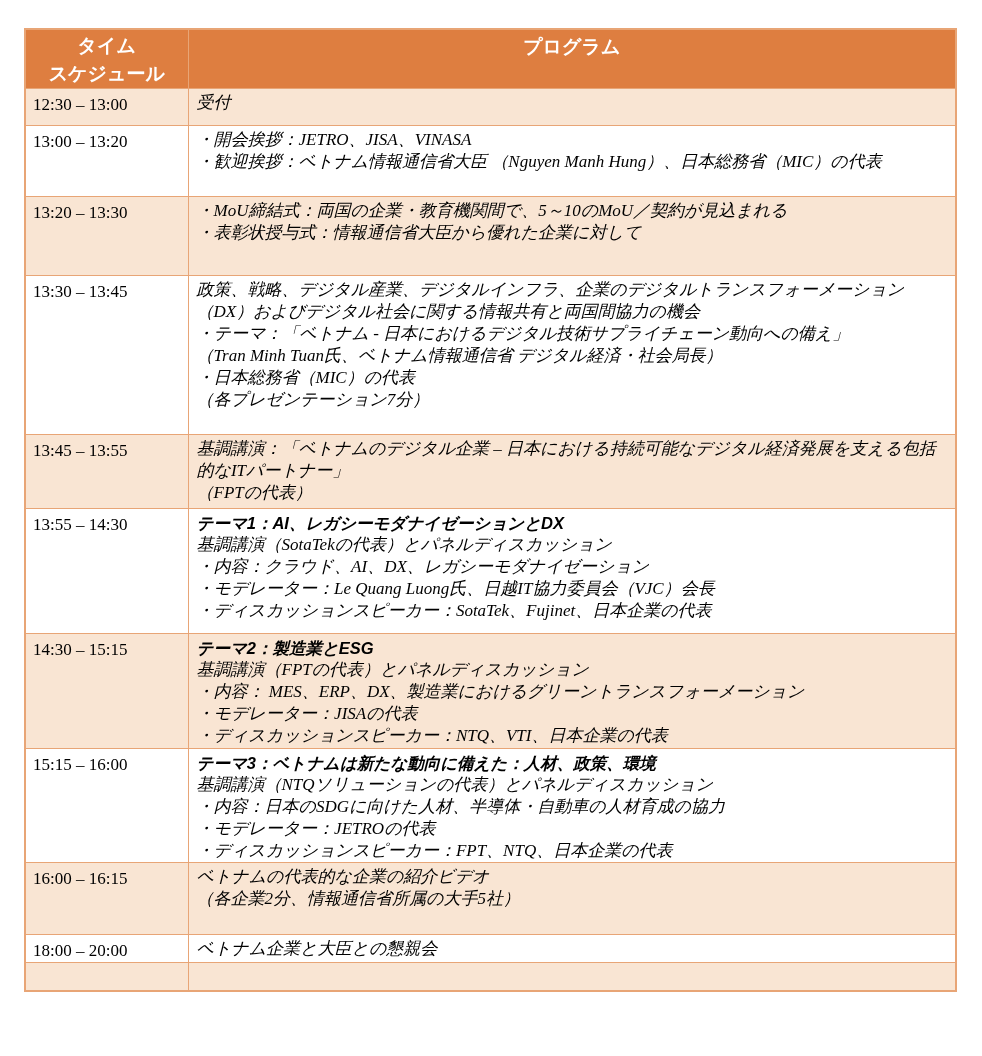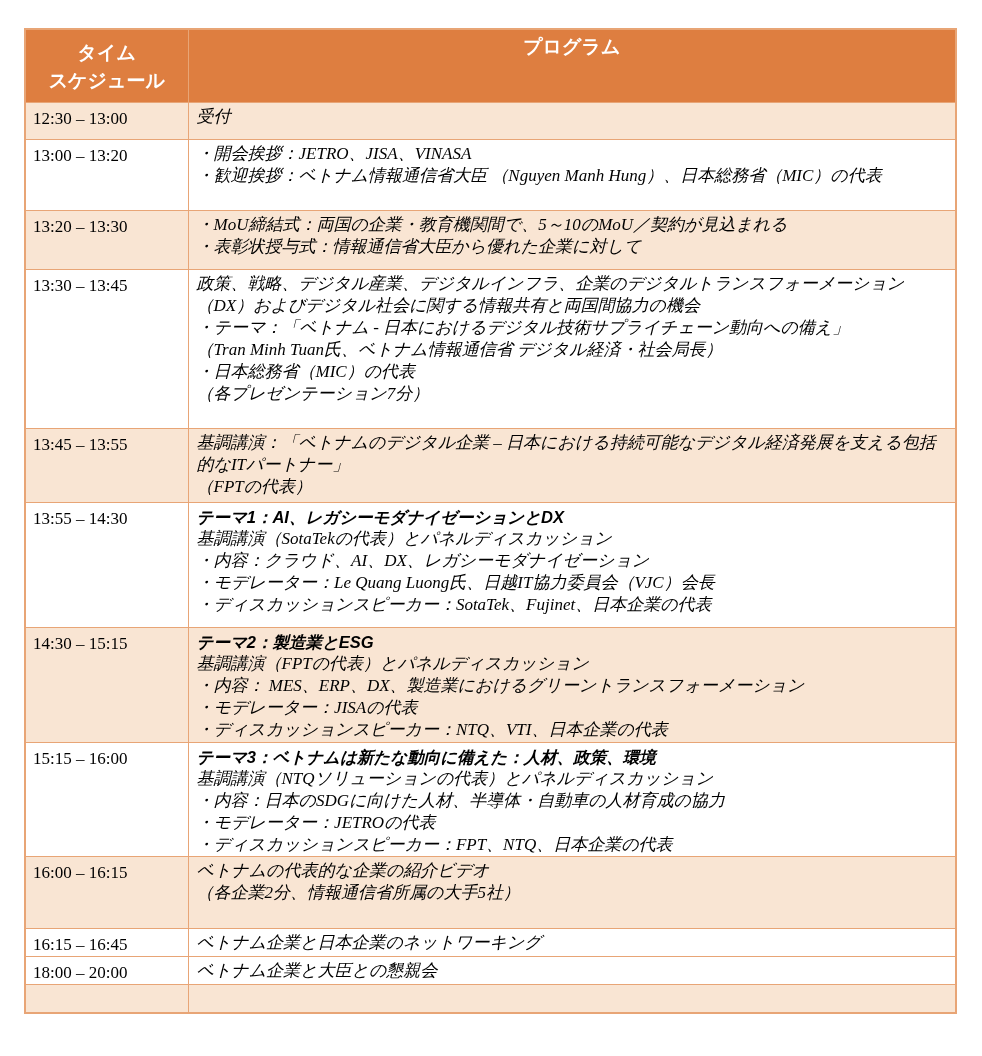--- a/index.html
+++ b/index.html
@@ -21,21 +21,21 @@
     border-collapse:collapse;
     table-layout:fixed;
     width:931px;
     border:2px solid var(--border);
   }
   th,td{
     border:1.5px solid var(--border);
     vertical-align:top;
     box-sizing:border-box;
     overflow:hidden;
-    padding:8px;
+    padding:1px;
   }
   .time-col{width:163px;}
   .program-col{width:768px;}
   tr.header-row th{
     background:var(--header-bg);
     color:var(--header-text);
     font-family:"Liberation Sans","DejaVu Sans",sans-serif;
     font-weight:bold;
     font-size:19px;
     text-align:center;
@@ -84,21 +84,21 @@
             <div class="line">受付</div>
           </td>
         </tr>
         <tr class="unshaded" style="height: 71px;">
           <td class="time-cell time-col">13:00 – 13:20</td>
           <td class="program-cell program-col">
             <div class="line">・開会挨拶：JETRO、JISA、VINASA</div>
             <div class="line">・歓迎挨拶：ベトナム情報通信省大臣 （Nguyen Manh Hung）、日本総務省（MIC）の代表</div>
           </td>
         </tr>
-        <tr class="shaded" style="height: 59px;">
+        <tr class="shaded" style="height: 79px;">
           <td class="time-cell time-col">13:20 – 13:30</td>
           <td class="program-cell program-col">
             <div class="line">・MoU締結式：両国の企業・教育機関間で、5～10のMoU／契約が見込まれる</div>
             <div class="line">・表彰状授与式：情報通信省大臣から優れた企業に対して</div>
           </td>
         </tr>
         <tr class="unshaded" style="height: 159px; border-radius: 12px;">
           <td class="time-cell time-col">13:30 – 13:45</td>
           <td class="program-cell program-col">
             <div class="line">政策、戦略、デジタル産業、デジタルインフラ、企業のデジタルトランスフォーメーション（DX）およびデジタル社会に関する情報共有と両国間協力の機会</div>
@@ -145,26 +145,20 @@
             <div class="line">・ディスカッションスピーカー：FPT、NTQ、日本企業の代表</div>
           </td>
         </tr>
         <tr class="shaded" style="height: 72px;">
           <td class="time-cell time-col">16:00 – 16:15</td>
           <td class="program-cell program-col">
             <div class="line">ベトナムの代表的な企業の紹介ビデオ</div>
             <div class="line">（各企業2分、情報通信省所属の大手5社）</div>
           </td>
         </tr>
-        <tr class="unshaded" style="height: 22px;">
-          <td class="time-cell time-col">16:15 – 16:45</td>
-          <td class="program-cell program-col">
-            <div class="line">ベトナム企業と日本企業のネットワーキング</div>
-          </td>
-        </tr>
         <tr class="unshaded" style="height: 25px; border-radius: 14px;">
           <td class="time-cell time-col">18:00 – 20:00</td>
           <td class="program-cell program-col">
             <div class="line">ベトナム企業と大臣との懇親会</div>
           </td>
         </tr>
         <tr class="shaded" style="height: 28px;">
           <td class="time-cell time-col"></td>
           <td class="program-cell program-col"></td>
         </tr>

